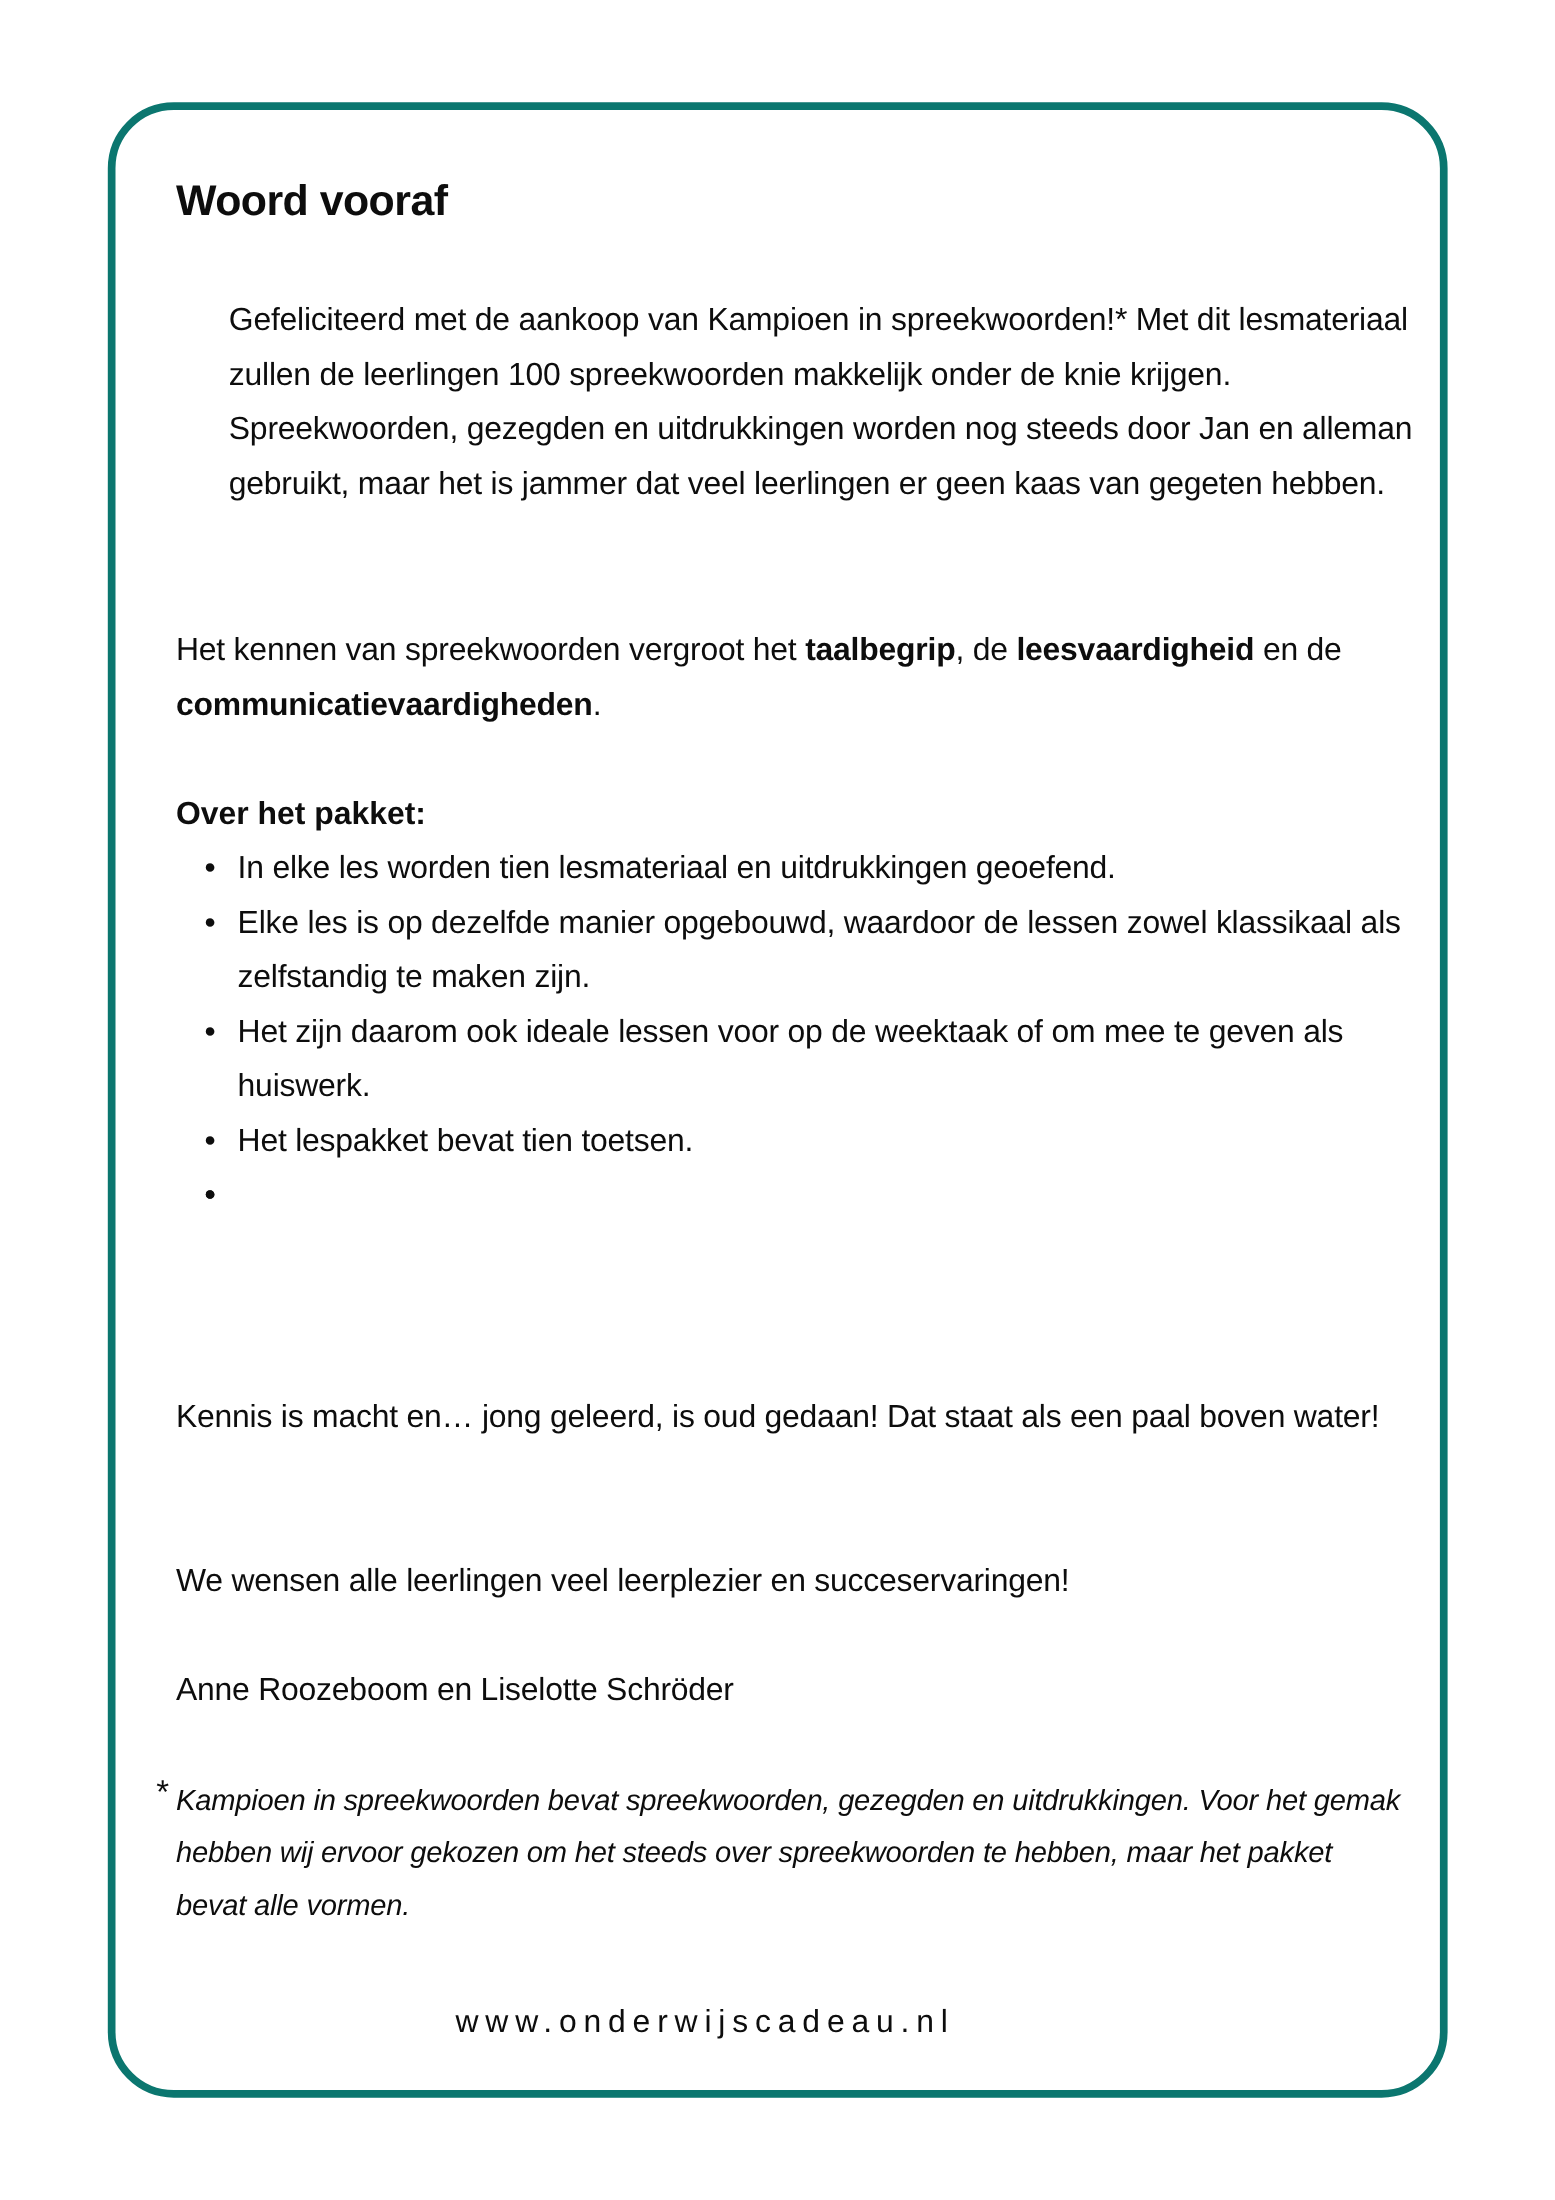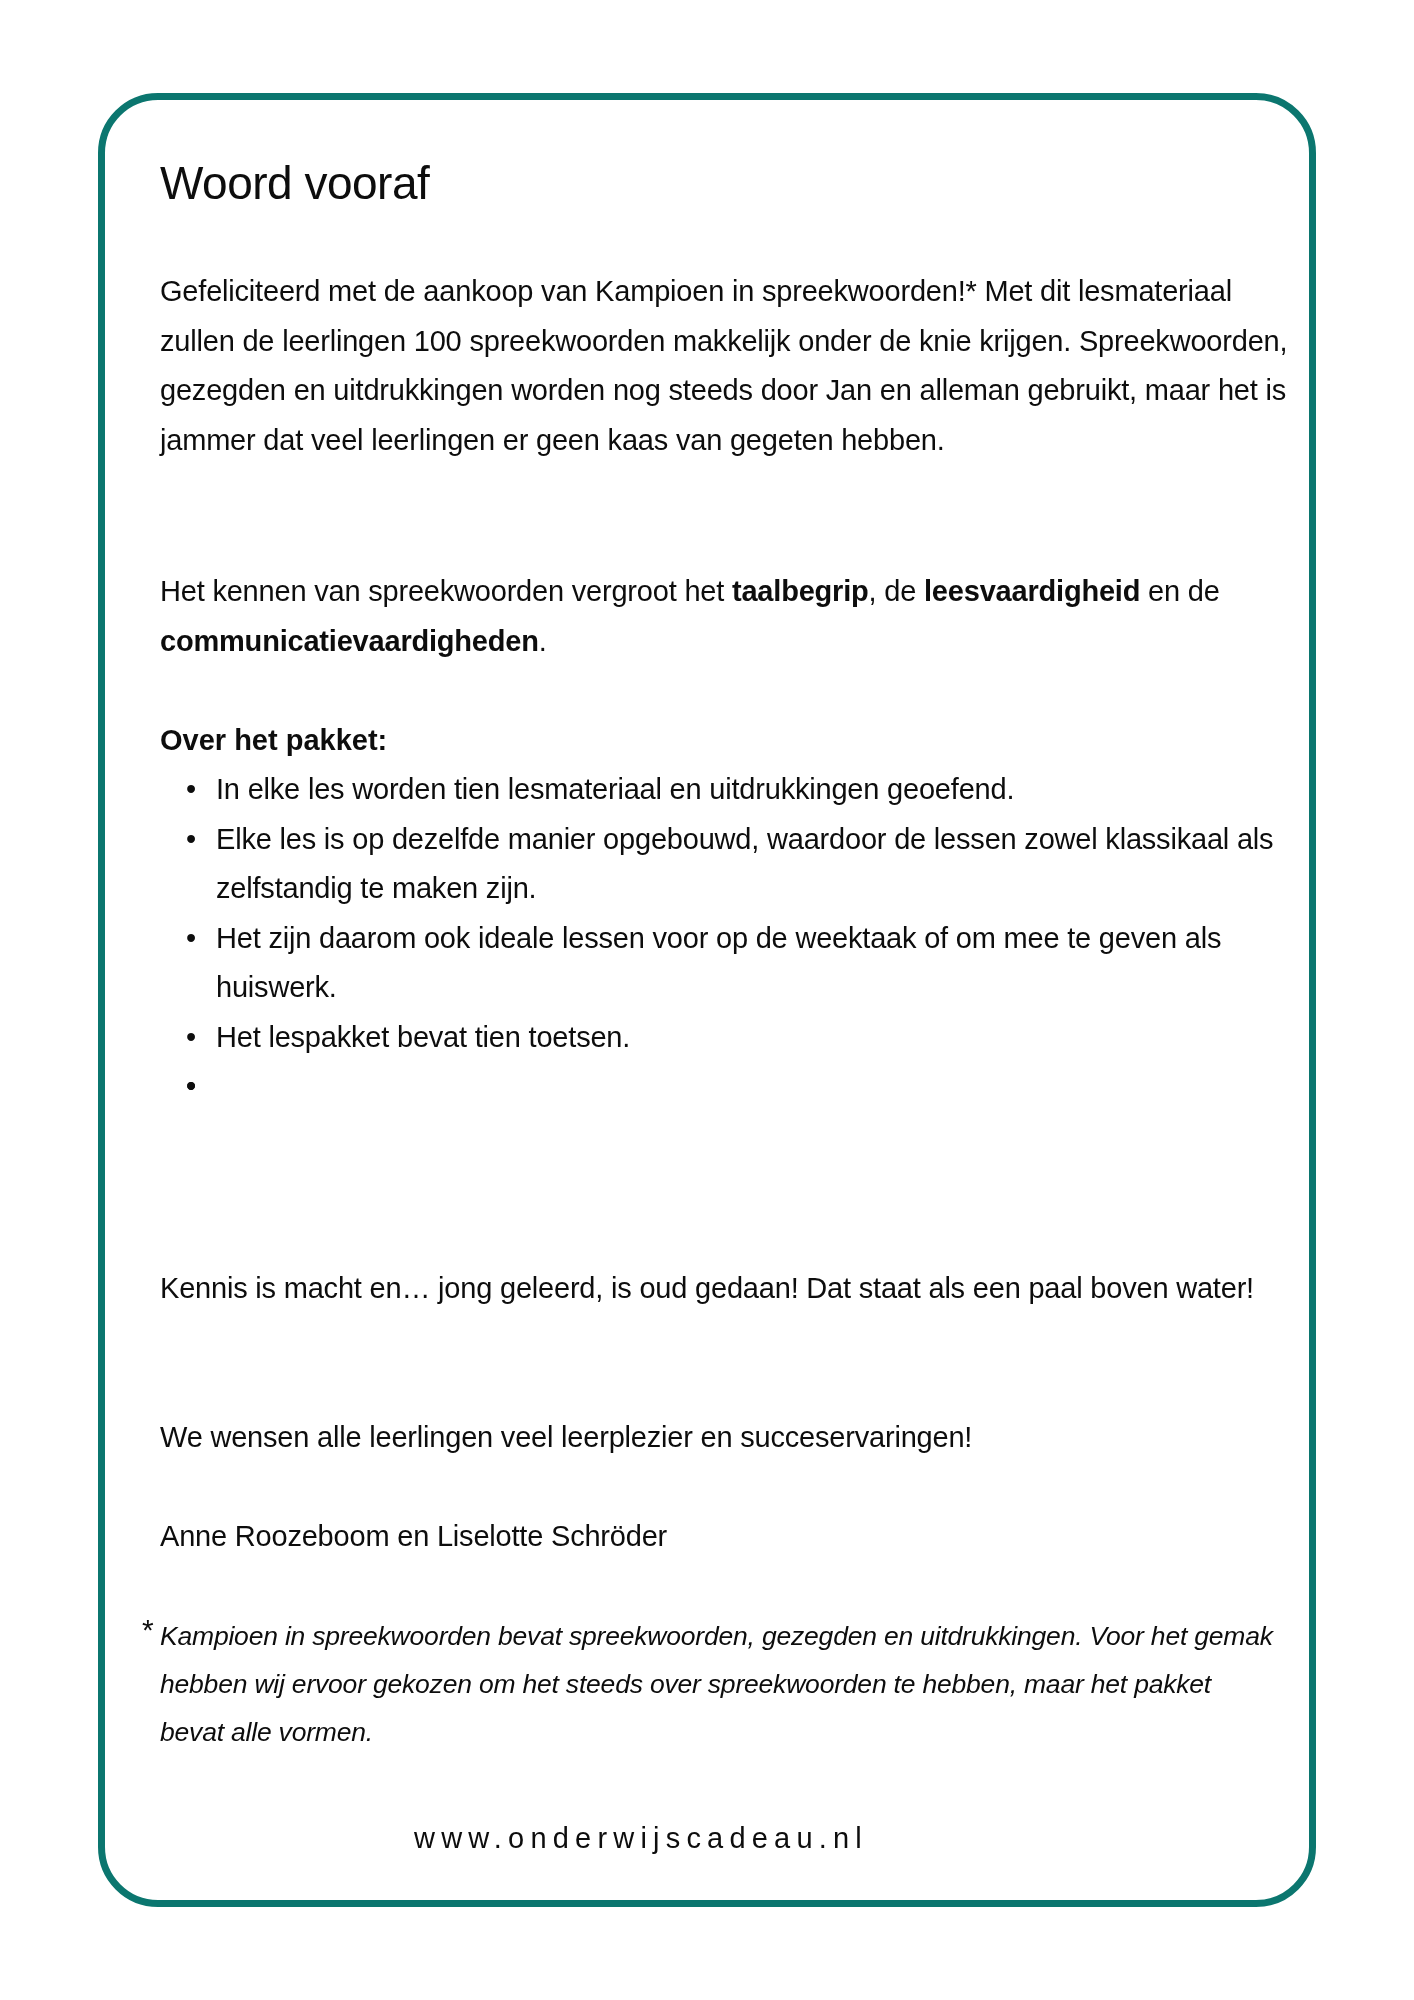--- a/index.html
+++ b/index.html
@@ -1,21 +1,21 @@
 <!DOCTYPE html>
 <html><head>
 <meta charset="utf-8">
 <style>
   html, body { margin:0; padding:0; background:#ffffff; }
   body { width:1414px; height:2000px; position:relative; font-family:"Liberation Sans", sans-serif; color:#0d0d0d; }
   .frame { position:absolute; left:98px; top:93px; width:1218px; height:1814px; box-sizing:border-box; border:7px solid #0b766f; border-radius:60px; }
   .content { position:absolute; left:160px; top:150px; width:1130px; }
-  h1 { margin:0; font-size:46px; font-weight:normal; line-height:66px; letter-spacing:-0.5px; }
+  h1 { margin:0; font-size:39px; font-weight:bold; line-height:66px; letter-spacing:-0.5px; }
   p { margin:0; font-size:29px; line-height:49.5px; letter-spacing:-0.2px; }
-  .intro { position:absolute; top:117px; }
+  .intro { position:absolute; top:117px;margin-left:48px; }
   .vaard { position:absolute; top:417px; }
   .over-heading { position:absolute; top:566px; font-weight:bold; font-size:29px; line-height:49.5px; }
   ul { position:absolute; top:615px; margin:0; padding:0 0 0 56px; list-style:none; width:1080px; }
   li { position:relative; font-size:29px; line-height:49.5px; letter-spacing:-0.2px; }
   li .bullet { position:absolute; left:-30px; top:0; }
   .kennis { position:absolute; top:1114px; }
   .wensen { position:absolute; top:1263px; }
   .auteurs { position:absolute; top:1362px; }
   .footnote { position:absolute; top:1462px; font-style:italic; font-size:26.5px; line-height:48px; letter-spacing:-0.2px; width:1120px; }
   .footnote .star { position:absolute; left:-18px; top:-6px; font-style:normal; font-size:30px; }

